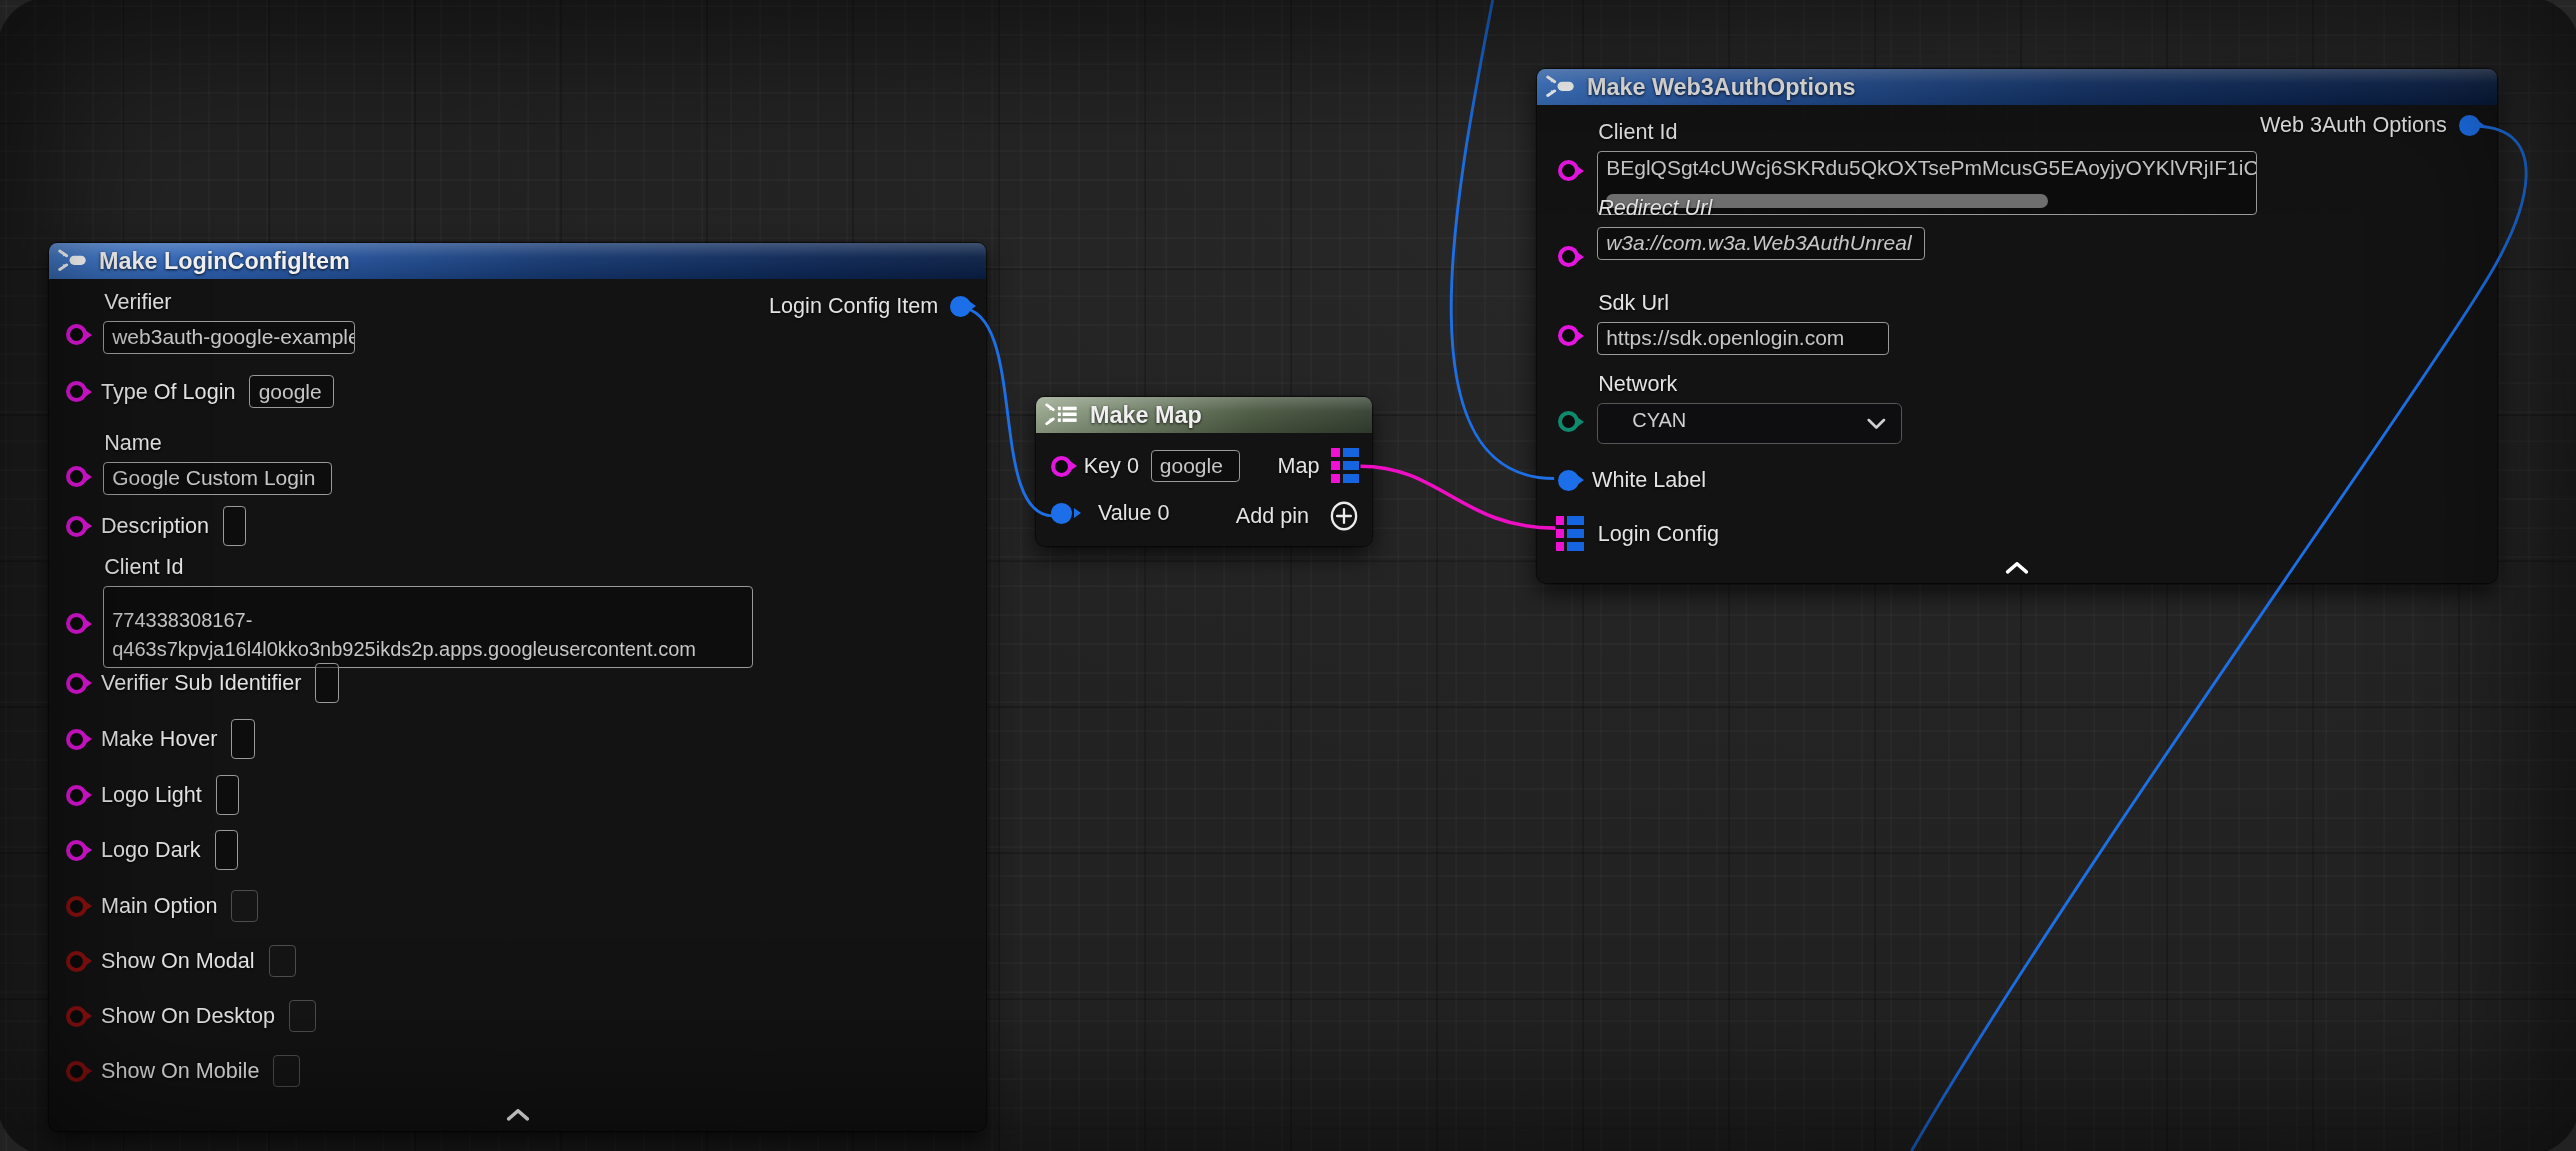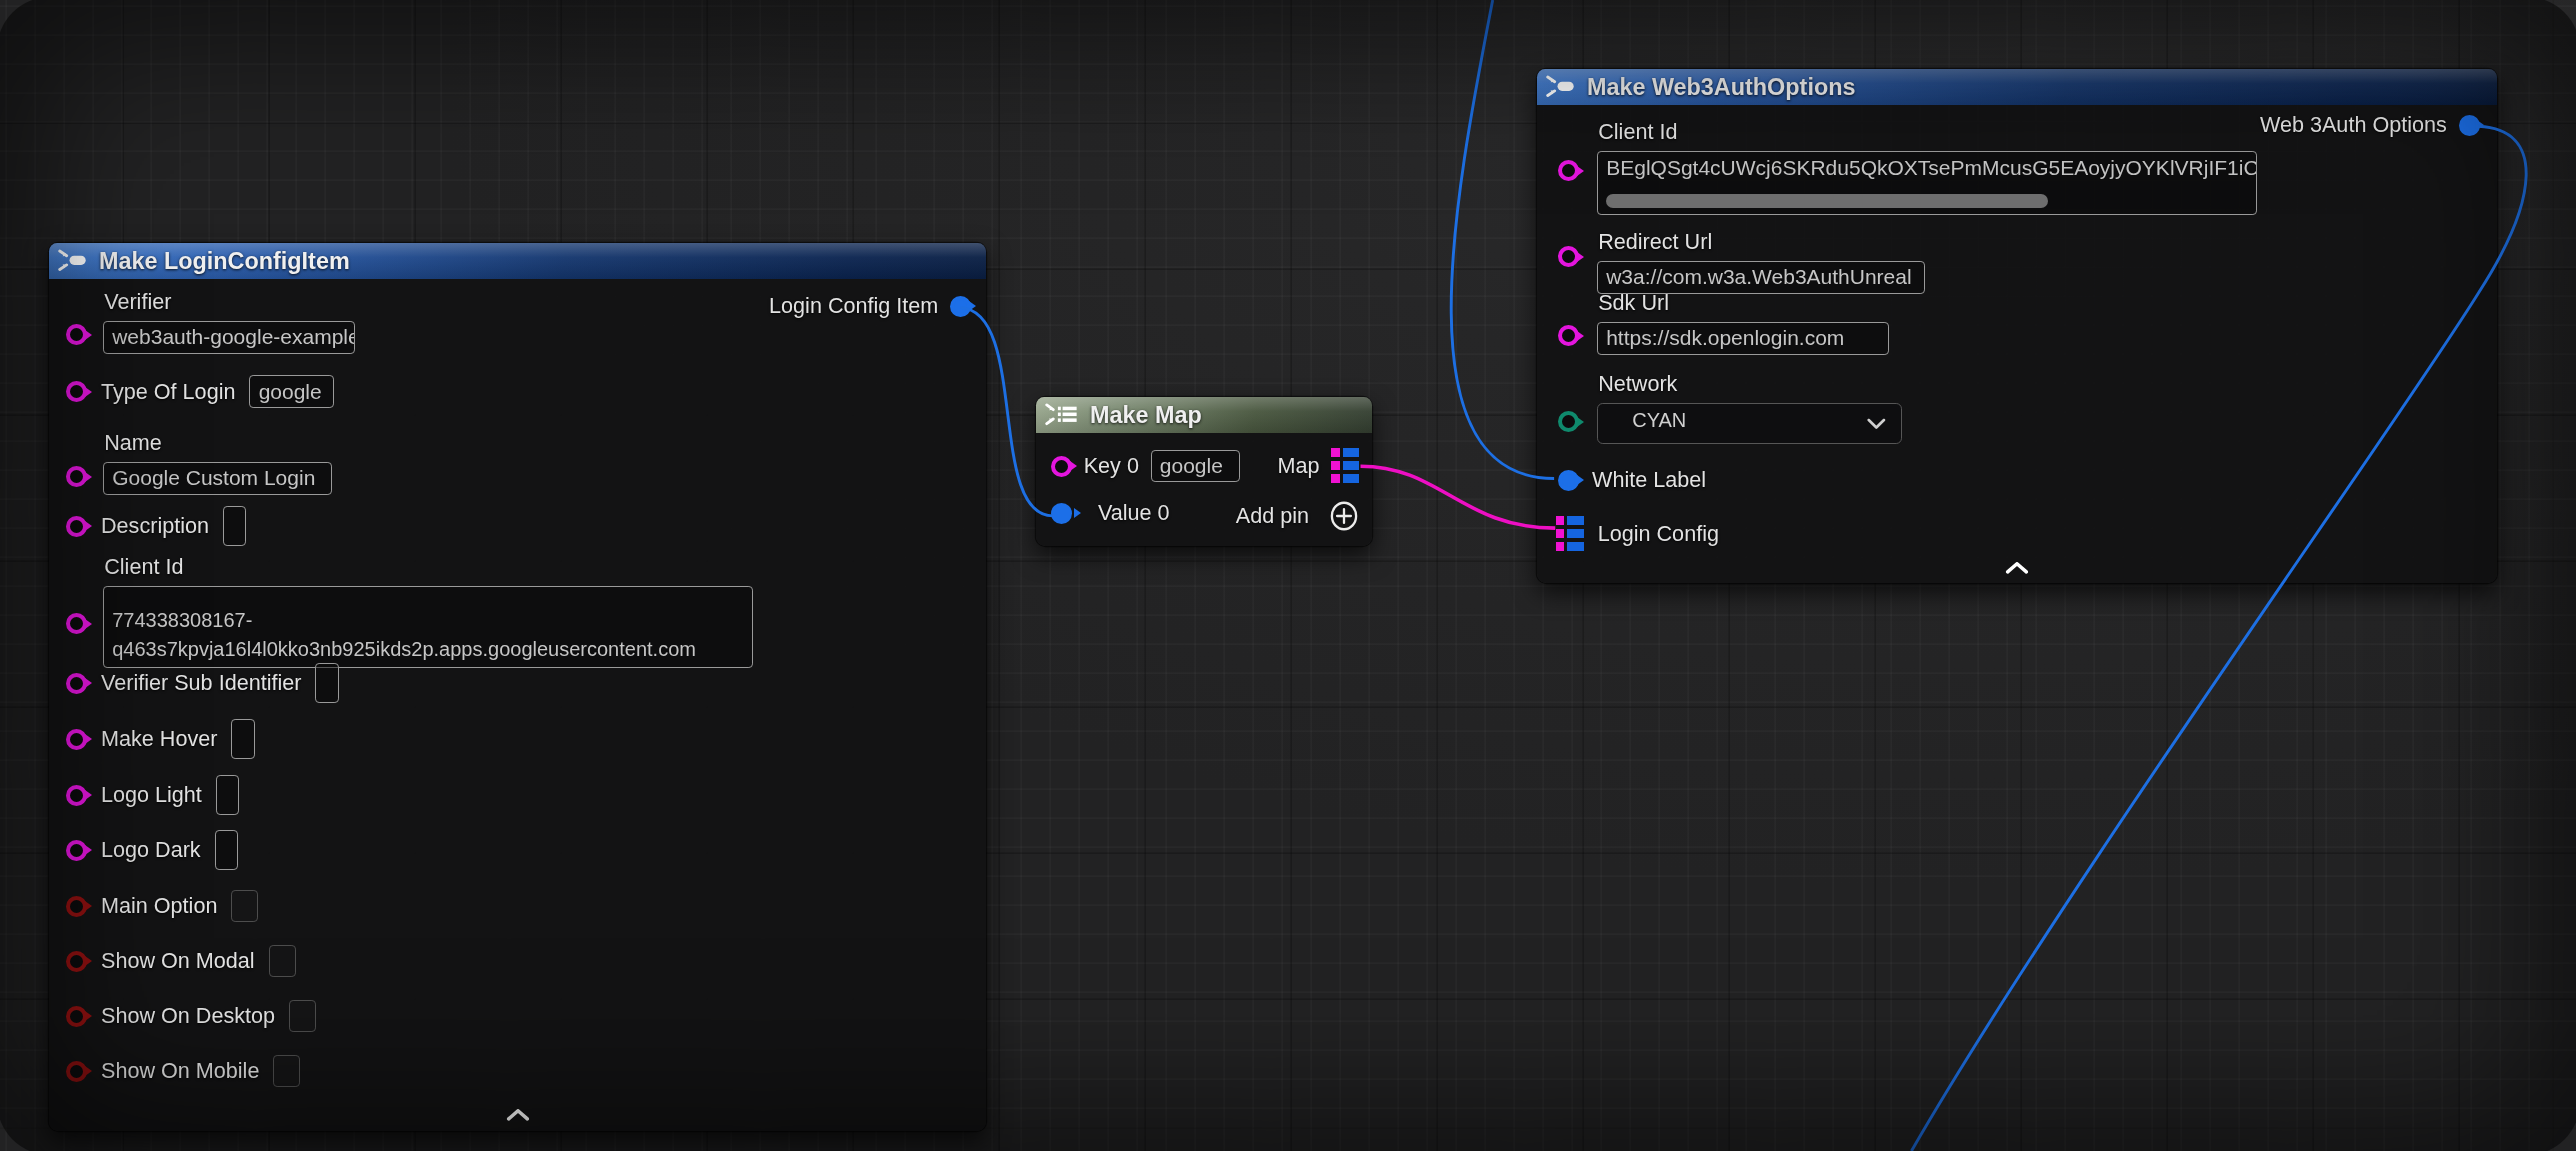--- a/index.html
+++ b/index.html
@@ -264,21 +264,21 @@
     <span class="pin p-str pin-abs" style="left:21px;top:91px;"></span>
     <div class="stack" style="left:60px;top:50px;">
       <span class="lbl">Client Id</span>
       <div class="field" style="width:660px;height:64px;align-items:flex-start;position:relative;padding-top:4.7px;">
         <span>BEglQSgt4cUWcj6SKRdu5QkOXTsePmMcusG5EAoyjyOYKlVRjIF1iC</span>
         <div class="scrollthumb"></div>
       </div>
     </div>
 
     <span class="pin p-str pin-abs" style="left:21px;top:177px;"></span>
-    <div class="stack" style="left:60px;top:160px;">
+    <div class="stack" style="left:60px;top:126px;font-style:italic;">
       <span class="lbl">Redirect Url</span>
       <div class="field" style="width:328px;">
         <span>w3a://com.w3a.Web3AuthUnreal</span>
       </div>
     </div>
 
     <span class="pin p-str pin-abs" style="left:21px;top:256px;"></span>
     <div class="stack" style="left:60px;top:221px;">
       <span class="lbl">Sdk Url</span>
       <div class="field" style="width:292px;">

